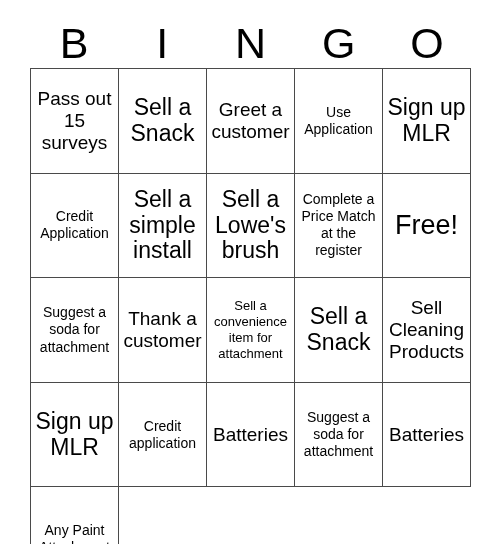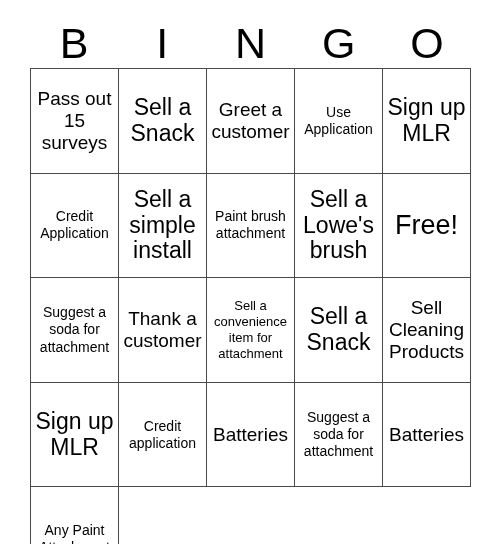--- a/index.html
+++ b/index.html
@@ -119,26 +119,26 @@
       <span class="cell-text fs-lg">Sign up MLR</span>
     </div>
 
     <div class="bingo-cell">
       <span class="cell-text fs-sm">Credit Application</span>
     </div>
     <div class="bingo-cell">
       <span class="cell-text fs-lg">Sell a simple install</span>
     </div>
     <div class="bingo-cell">
-      <span class="cell-text fs-sm">Paint brush attachment</span>
-    </div>
-    <div class="bingo-cell">
       <span class="cell-text fs-lg">Sell a Lowe's brush</span>
     </div>
 
+    <div class="bingo-cell">
+      <span class="cell-text fs-sm">Complete a Price Match at the register</span>
+    </div>
     <div class="bingo-cell">
       <span class="cell-text fs-xl">Free!</span>
     </div>
     <div class="bingo-cell">
       <span class="cell-text fs-sm">Suggest a soda for attachment</span>
     </div>
     <div class="bingo-cell">
       <span class="cell-text fs-md">Thank a customer</span>
     </div>
 

